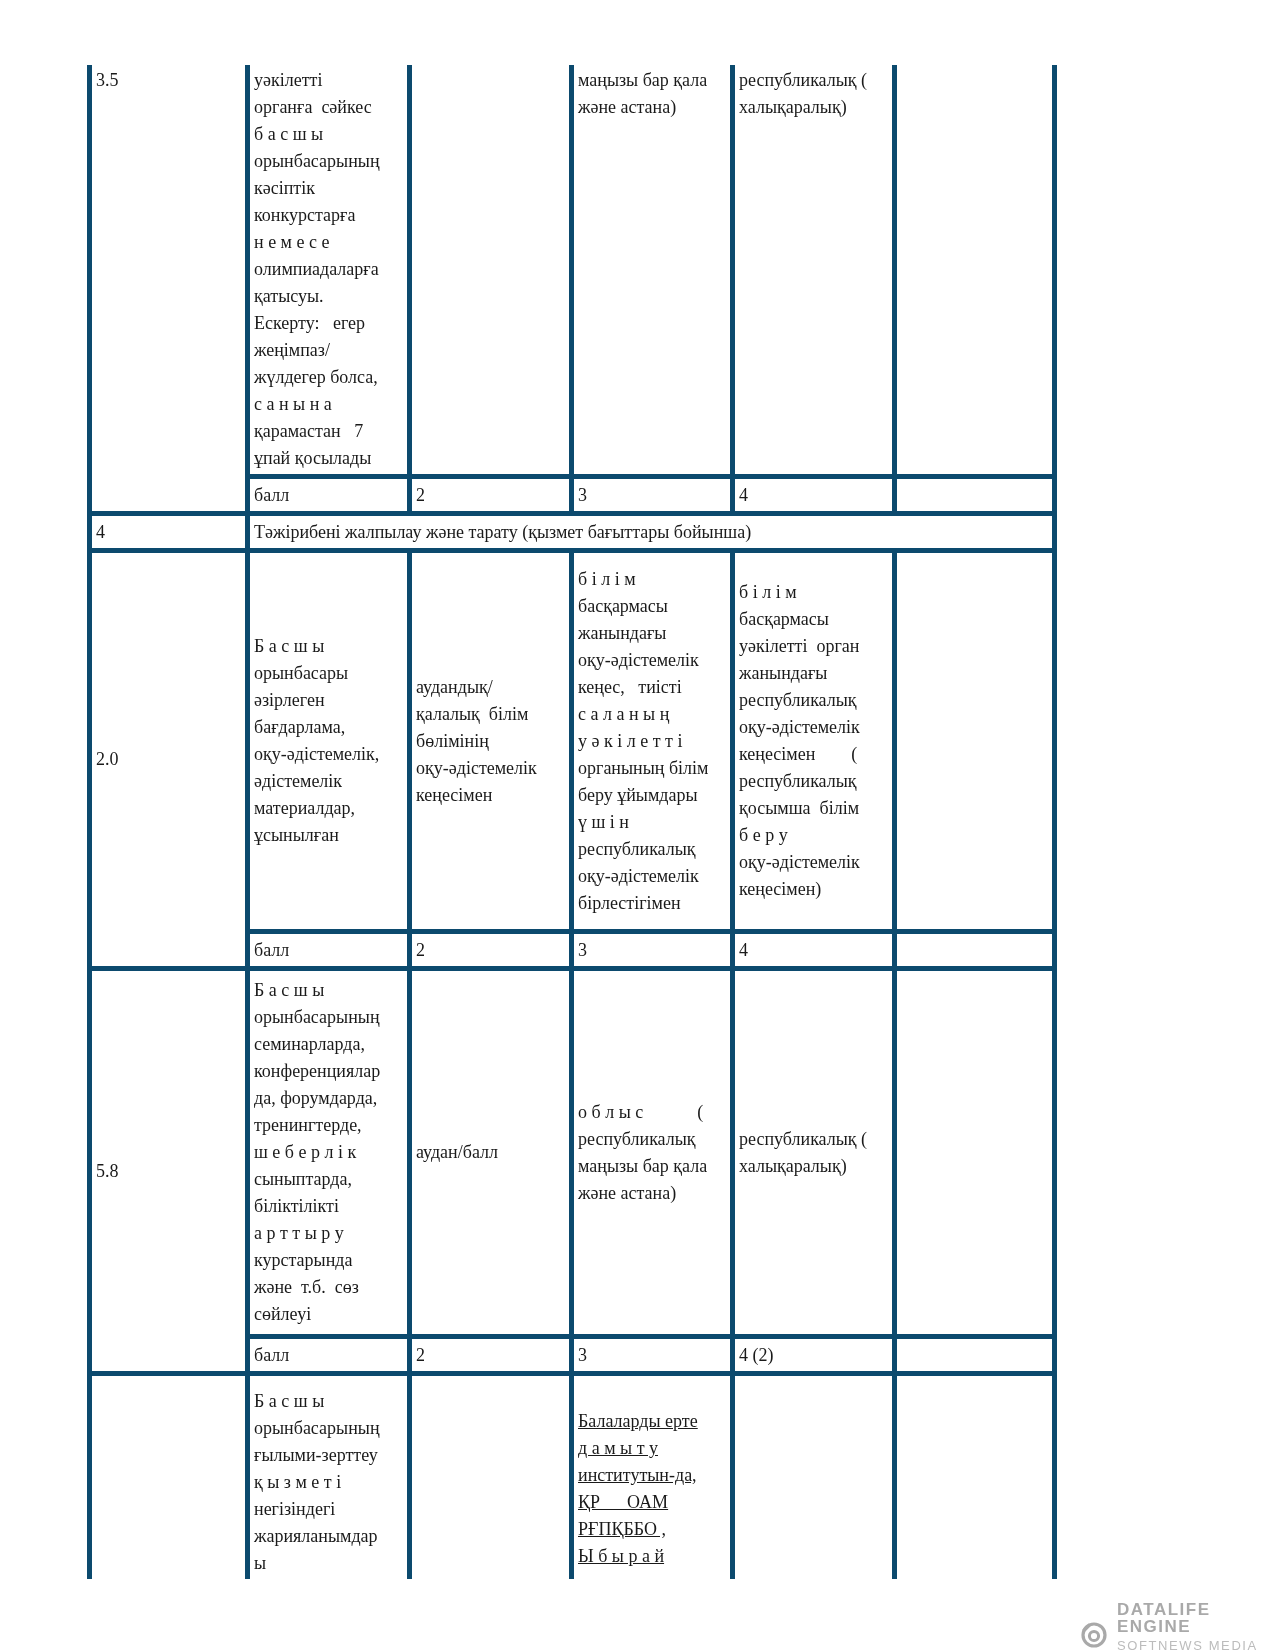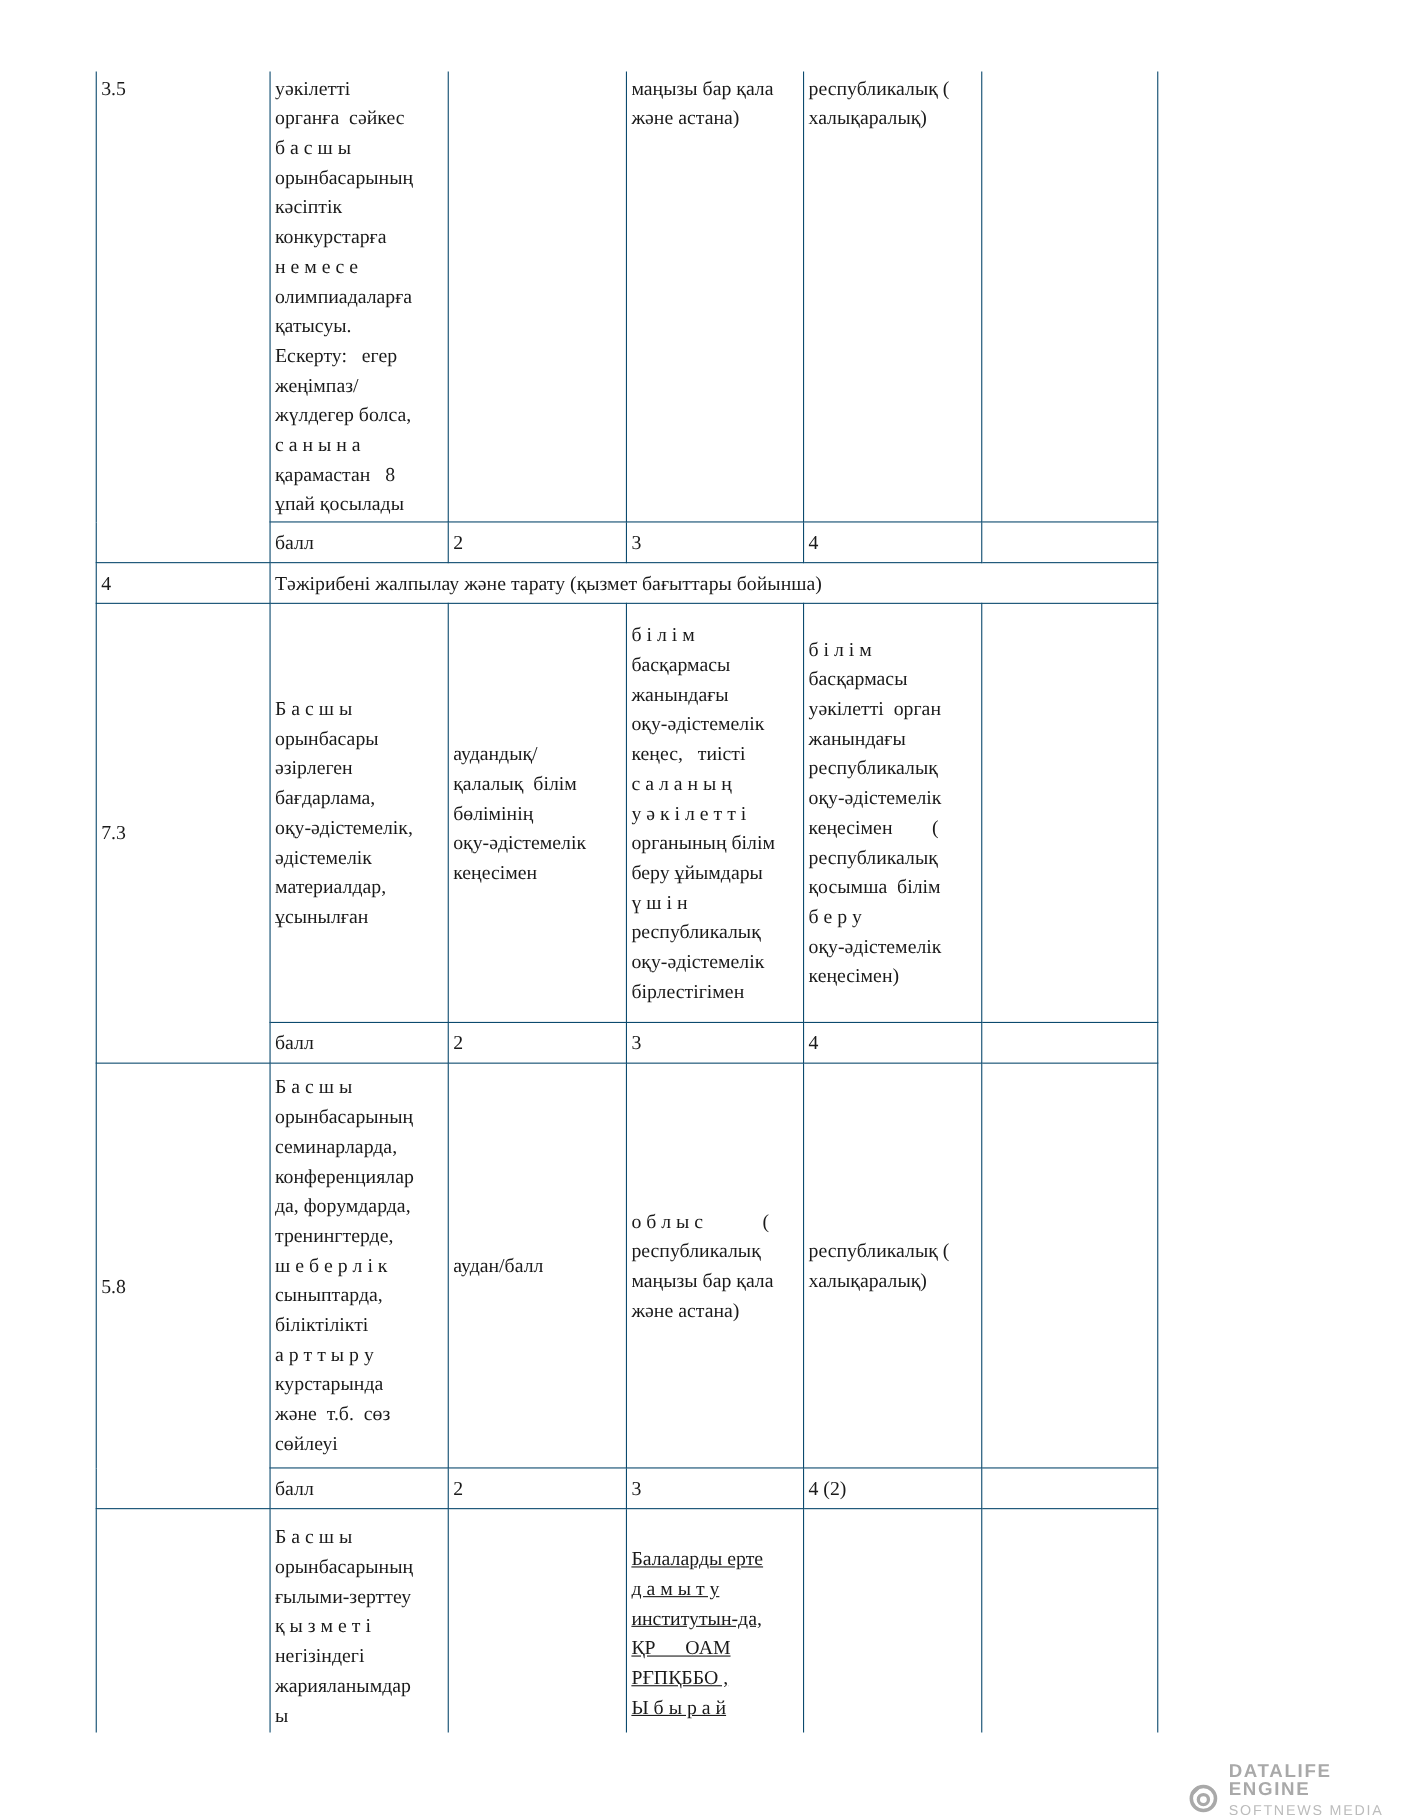--- a/index.html
+++ b/index.html
@@ -14,21 +14,21 @@
   }
 
   .table-wrap { position: absolute; left: 87px; top: 65px; }
 
   table.grid {
     border-collapse: collapse;
     table-layout: fixed;
     width: 965px;
   }
   table.grid td {
-    border: 1px solid #0c4a6e;
+    border: 5px solid #0c4a6e;
     font-size: 18px;
     line-height: 27px;
     padding: 2px 4px;
     vertical-align: middle;
     white-space: pre-wrap;
     word-wrap: break-word;
     overflow: hidden;
   }
 
   
@@ -82,21 +82,21 @@
 орынбасарының
 кәсіптік
 конкурстарға
 н е м е с е
 олимпиадаларға
 қатысуы.
 Ескерту:   егер
 жеңімпаз/
 жүлдегер болса,
 с а н ы н а
-қарамастан   8
+қарамастан   7
 ұпай қосылады</td>
         <td></td>
         <td>маңызы бар қала
 және астана)</td>
         <td>республикалық (
 халықаралық)</td>
         <td></td>
       </tr>
 
       <tr class="score">
@@ -106,21 +106,21 @@
         <td>4</td>
         <td></td>
       </tr>
 
       <tr class="sect">
         <td class="c-num">4</td>
         <td colspan="5">Тәжірибені жалпылау және тарату (қызмет бағыттары бойынша)</td>
       </tr>
 
       <tr class="r41">
-        <td class="c-num" rowspan="2">7.3</td>
+        <td class="c-num" rowspan="2">2.0</td>
         <td>Б а с ш ы
 орынбасары
 әзірлеген
 бағдарлама,
 оқу-әдістемелік,
 әдістемелік
 материалдар,
 ұсынылған</td>
         <td>аудандық/
 қалалық  білім

